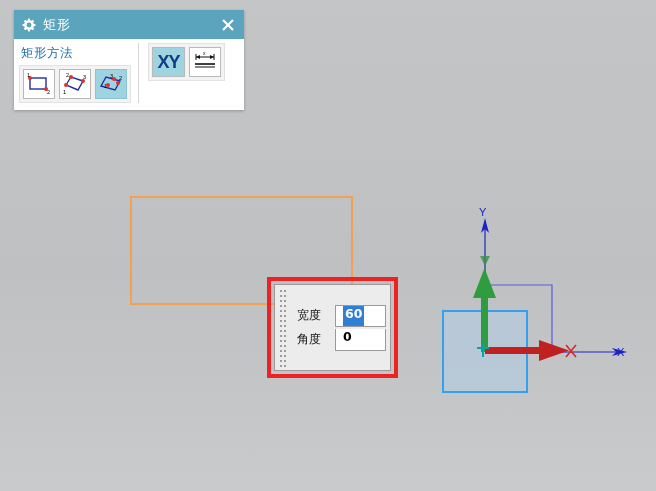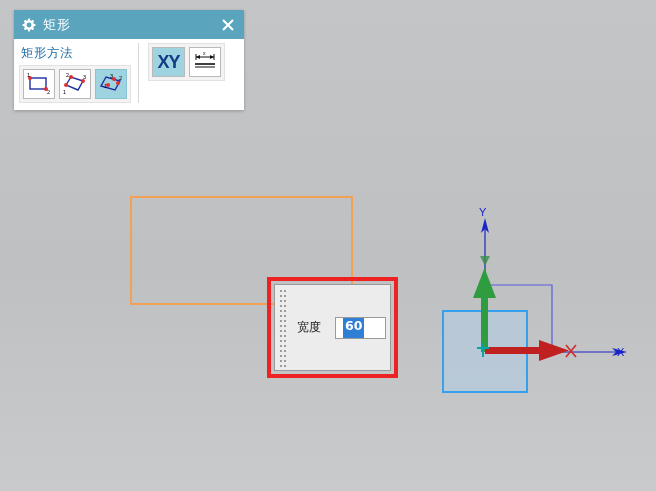--- a/index.html
+++ b/index.html
@@ -137,20 +137,24 @@
     <div class="dyn-rows">
 
       <div class="dyn-row">
         <span class="dyn-lbl">宽度</span>
         <span class="dyn-val">
             <span class="val-sel">60</span>
           </span>
       </div>
 
 
+      <div class="dyn-row">
+        <span class="dyn-lbl">角度</span>
+        <span class="dyn-val">0</span>
+      </div>
 
     </div>
   </div>
 
   <div class="cmd-dialog">
 
     <div class="cmd-title">
       <svg class="gear-ico" viewBox="0 0 16 16">
         <path fill="#ffffff" d="M8 5.2A2.8 2.8 0 1 0 8 10.8 2.8 2.8 0 1 0 8 5.2z
           M7 0.6h2l.3 1.9 1.5.7 1.6-1.1 1.5 1.5-1.1 1.6.7 1.5 1.9.3v2l-1.9.3-.7 1.5 1.1 1.6-1.5 1.5-1.6-1.1-1.5.7-.3 1.9h-2

